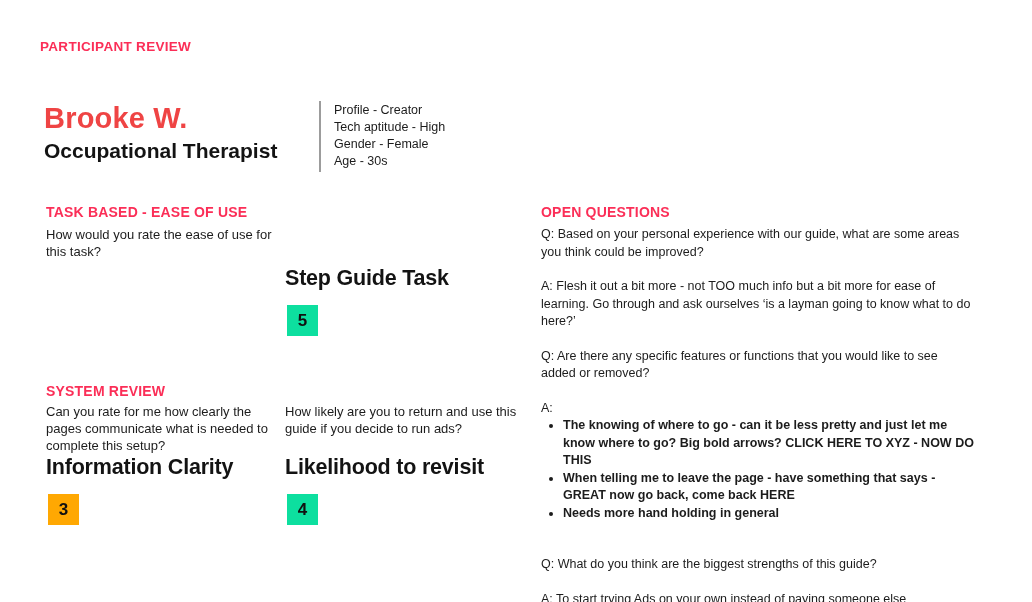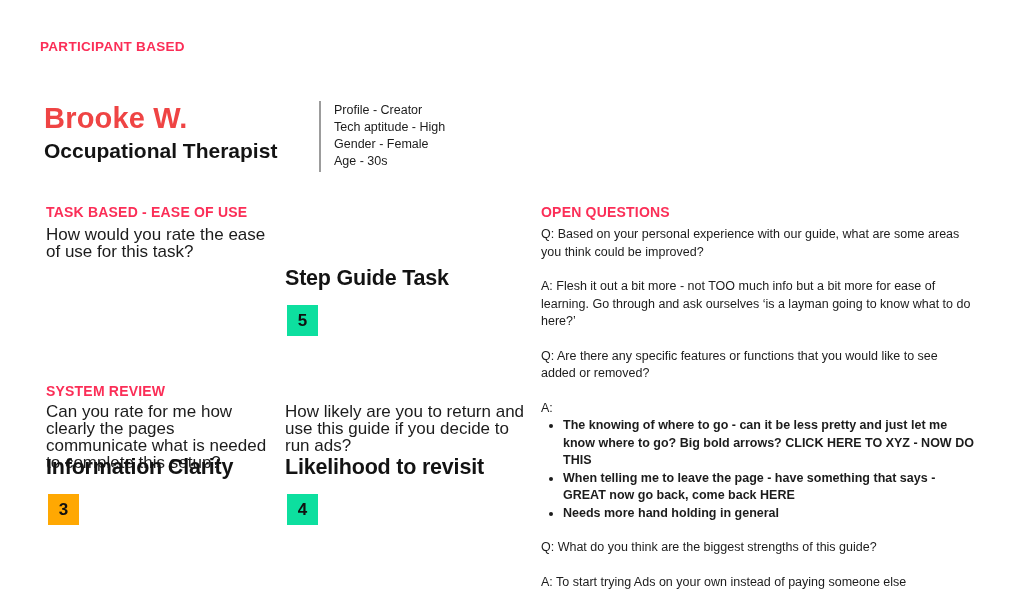--- a/index.html
+++ b/index.html
@@ -55,21 +55,21 @@
     font-size: 14px;
     font-weight: 700;
     letter-spacing: 0.2px;
     color: #FB2E57;
   }
   .h-task   { left: 46px; top: 204px; }
   .h-system { left: 46px; top: 383px; }
   .h-open   { left: 541px; top: 204px; }
   .prompt {
     position: absolute;
-    font-size: 17px;
+    font-size: 13px;
     line-height: 17px;
     color: #1c1c1c;
   }
   .p-task    { left: 46px;  top: 226px; width: 232px; }
   .p-clarity { left: 46px;  top: 403px; width: 232px; }
   .p-revisit { left: 285px; top: 403px; width: 242px; }
   .metric { position: absolute; }
   .m-questions { left: 46px;  top: 266px; }
   .m-stepguide { left: 285px; top: 266px; }
   .m-clarity   { left: 46px;  top: 455px; }
@@ -100,36 +100,36 @@
     left: 541px; top: 226px;
     width: 434px;
     font-size: 12.5px;
     line-height: 17.5px;
     color: #1c1c1c;
   }
   .open-questions p { margin: 0 0 17px 0; }
   .open-questions p.answer { font-weight: 400; }
   .open-questions p.a-label { margin-bottom: 0; }
   .qa-bullets {
-    margin: 0 0 17px 0;
+    margin: 0 0 34px 0;
     padding-left: 22px;
     list-style: disc;
   }
   .qa-bullets li {
     font-weight: 700;
     line-height: 17.5px;
   }
   .open-questions p:last-child { margin-bottom: 16px; }
 </style>
 </head>
 <body>
 
 <div class="page">
 
-  <div class="page-label">PARTICIPANT BASED</div>
+  <div class="page-label">PARTICIPANT REVIEW</div>
 
   <div class="participant-name">Brooke W.</div>
   <div class="participant-role">Occupational Therapist</div>
   <div class="v-divider"></div>
   <div class="attributes">
     <span>Profile - Creator</span>
     <span>Tech aptitude - High</span>
     <span>Gender - Female</span>
     <span>Age - 30s</span>
   </div>

